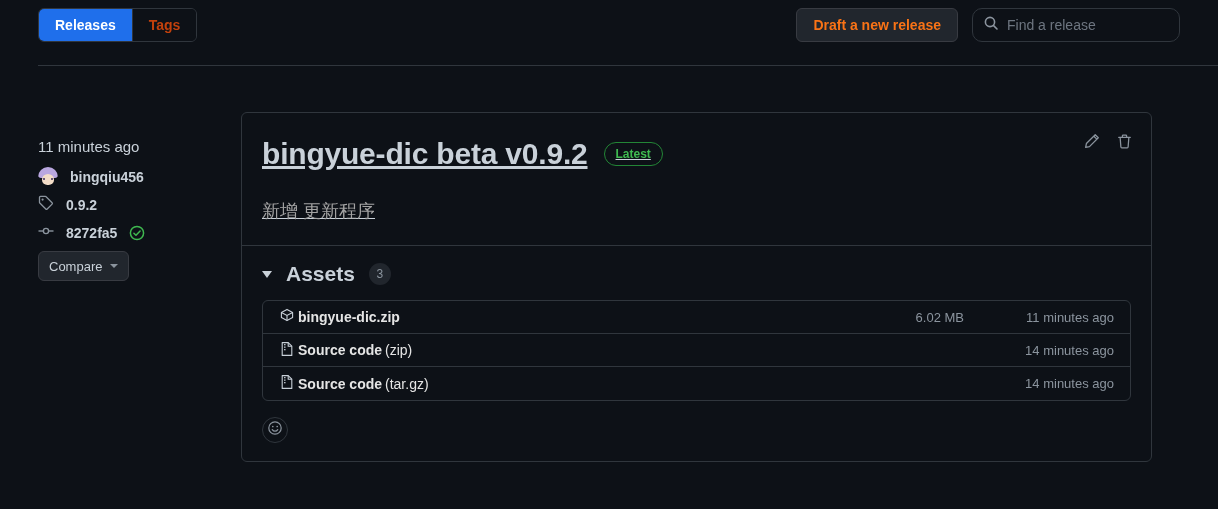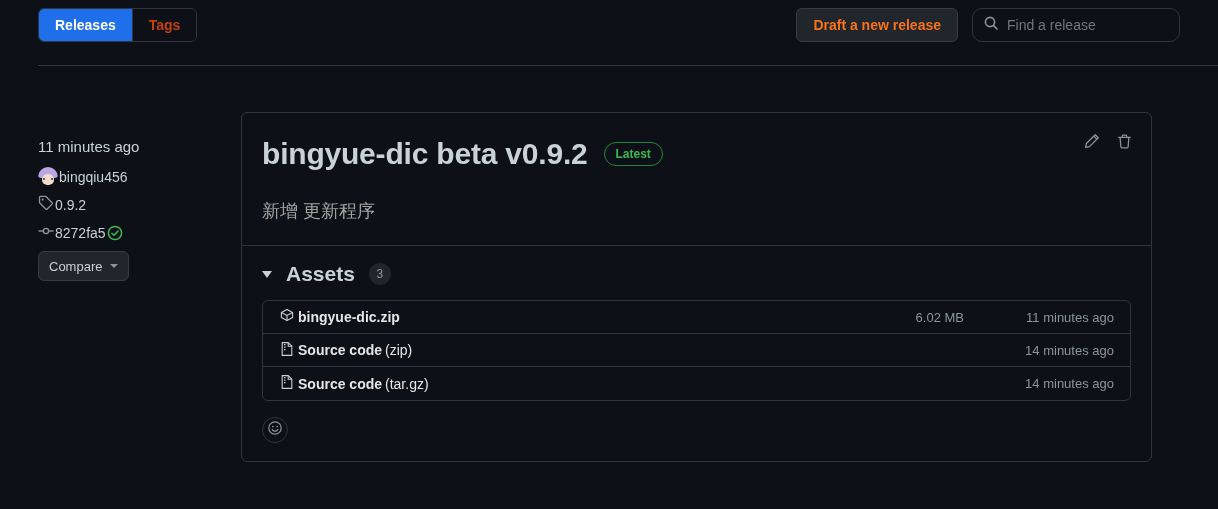--- a/index.html
+++ b/index.html
@@ -53,21 +53,21 @@
   .search-wrap input::placeholder { color: #6e7681; }
 
   .divider-top {
     position: absolute; left: 38px; right: 0px; top: 65px;
     height: 1px; background: #30363d;
   }
 
   
   .sidebar { position: absolute; left: 38px; top: 138px; width: 180px; }
   .side-date { font-size: 15px; color: #c9d1d9; margin-bottom: 12px; }
-  .side-row { display: flex; align-items: center; gap: 1px; margin-bottom: 8px; height: 20px; }
+  .side-row { display: flex; align-items: center; gap: 12px; margin-bottom: 8px; height: 20px; font-weight: bold; }
   .avatar {
     width: 20px; height: 20px; border-radius: 50%; overflow: hidden;
     background: radial-gradient(circle at 50% 35%, #cdb9ef 0%, #a徒 1%, #8b7ab8 45%, #5d5184 100%);
     position: relative; flex: none;
   }
   .avatar .hair {
     position: absolute; left: 0; top: 0; width: 20px; height: 11px;
     background: #b9a7e0; border-radius: 10px 10px 4px 4px;
   }
   .avatar .face {
@@ -98,21 +98,21 @@
   .caret {
     width: 0; height: 0; border-left: 4px solid transparent;
     border-right: 4px solid transparent; border-top: 4px solid #8b949e;
   }
 
   
   .card {
     position: absolute; left: 241px; top: 112px; width: 911px;
     background: #0d1117; border: 1px solid #30363d; border-radius: 6px;
   }
-  .card-body { padding: 24px 20px 22px 20px; position: relative; }
+  .card-body { padding: 24px 20px 22px 20px; position: relative; text-decoration: underline; }
   .title-row { display: flex; align-items: center; gap: 16px; }
   .rel-title {
     font-size: 30px; font-weight: bold; color: #c9d1d9;
     letter-spacing: -0.2px;
   }
   .latest-badge {
     display: inline-flex; align-items: center; justify-content: center;
     height: 24px; padding: 0 11px; border-radius: 12px;
     border: 1px solid #238636; color: #3fb950; font-size: 12px; font-weight: bold;
   }

